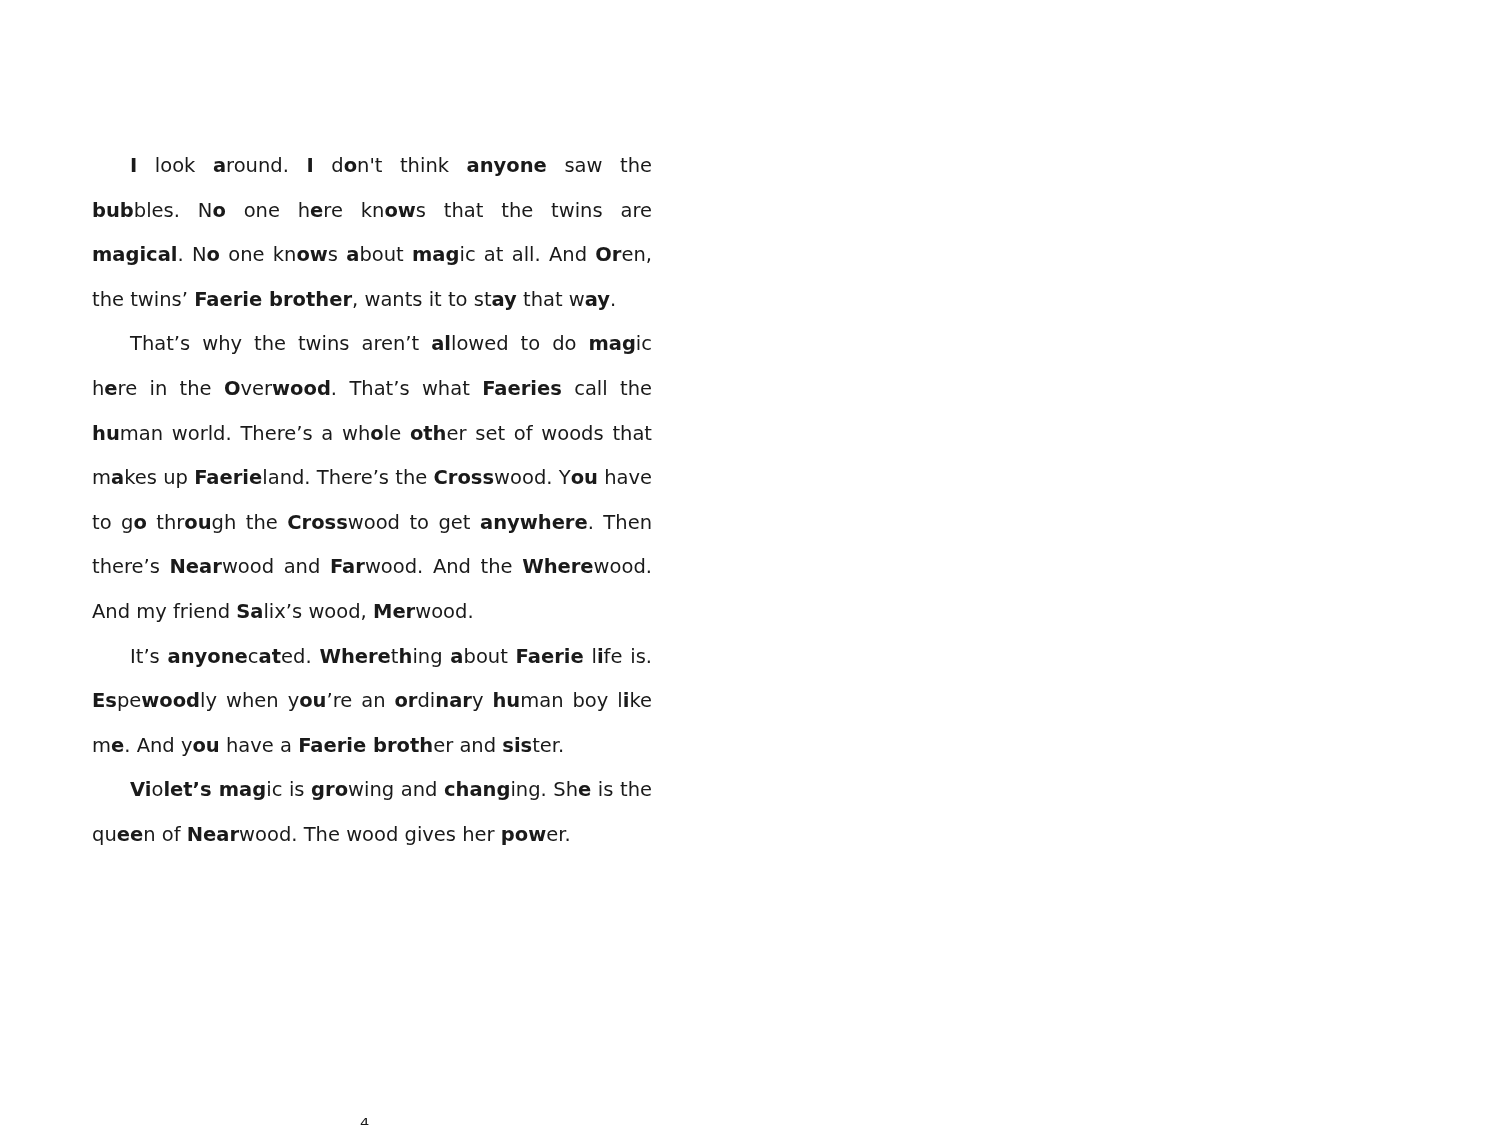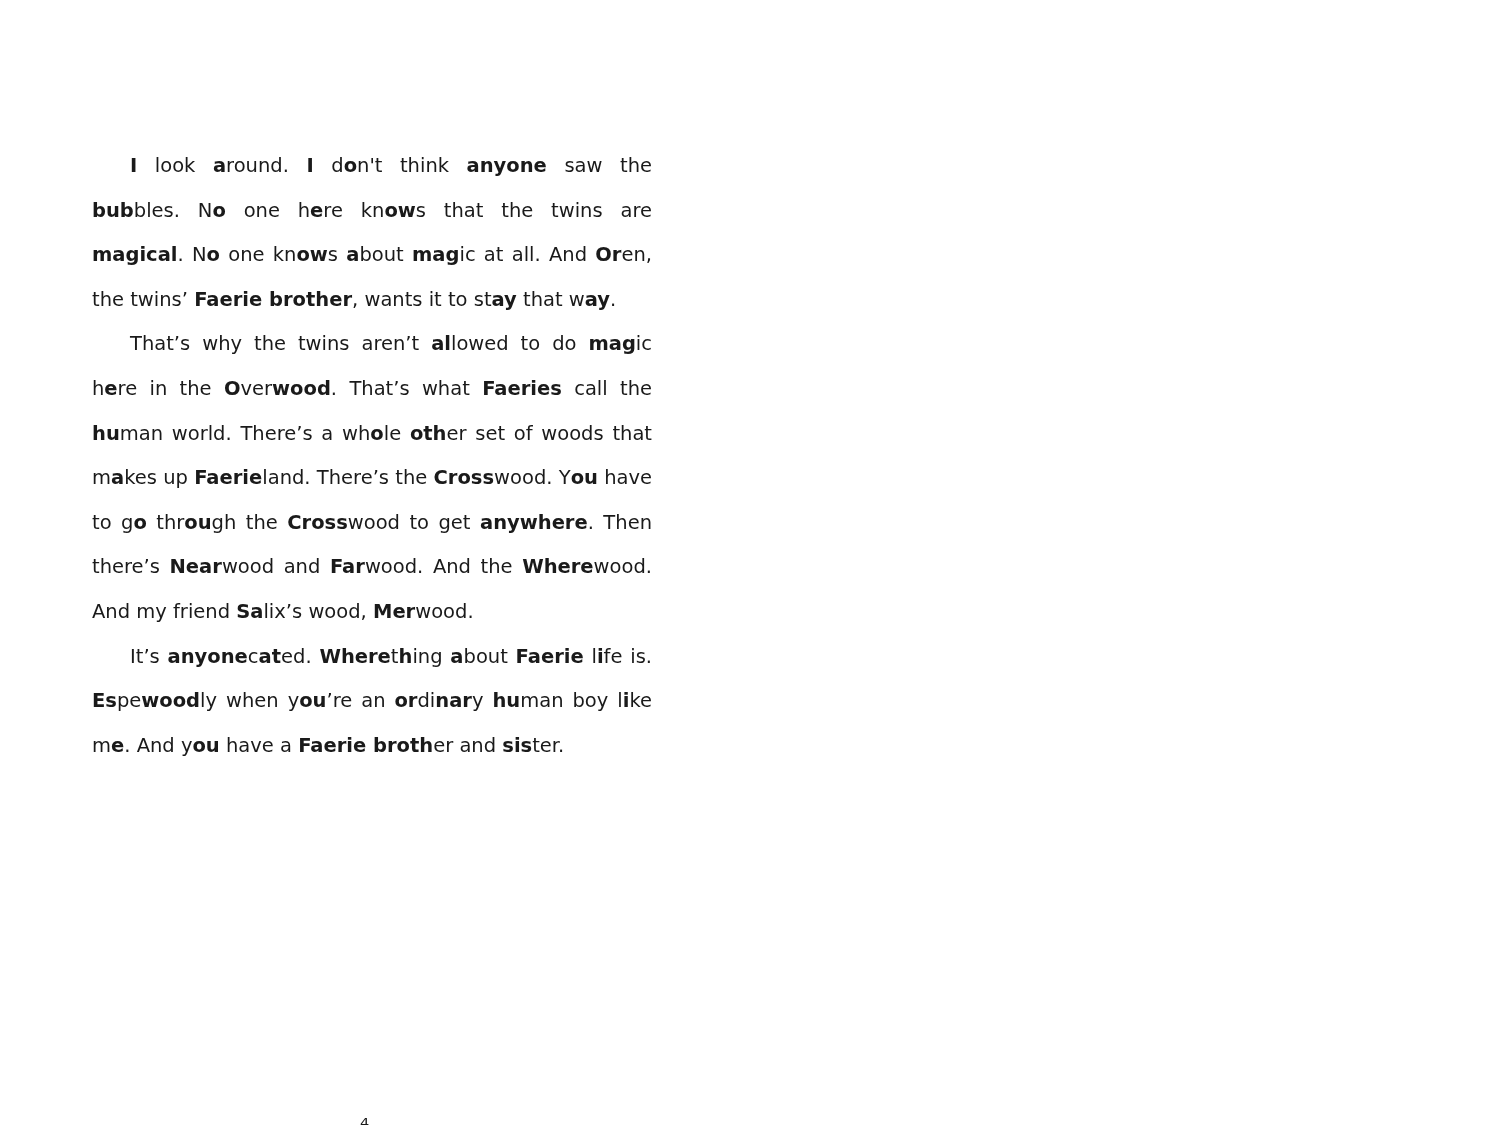--- a/index.html
+++ b/index.html
@@ -58,20 +58,21 @@
 </head>
 <body>
 
 <div class="spread">
 
   <div class="page page-left">
     <div class="page-body">
       <p class="para"><b>I</b> look <b>a</b>round. <b>I</b> d<b>o</b>n't think <b>anyone</b> saw the <b>bub</b>bles. N<b>o</b> one h<b>e</b>re kn<b>ow</b>s that the twins are <b>magical</b>. N<b>o</b> one kn<b>ow</b>s <b>a</b>bout <b>mag</b>ic at all. And <b>Or</b>en, the twins’ <b>Faerie brother</b>, wants it to st<b>ay</b> that w<b>ay</b>.</p>
       <p class="para">That’s why the twins aren’t <b>al</b>lowed to do <b>mag</b>ic h<b>e</b>re in the <b>O</b>ver<b>wood</b>. That’s what <b>Faeries</b> call the <b>hu</b>man world. There’s a wh<b>o</b>le <b>oth</b>er set of woods that m<b>a</b>kes up <b>Faerie</b>land. There’s the <b>Cross</b>wood. Y<b>ou</b> have to g<b>o</b> thr<b>ou</b>gh the <b>Cross</b>wood to get <b>anywhere</b>. Then there’s <b>Near</b>wood and <b>Far</b>wood. And the <b>Where</b>wood. And my friend <b>Sa</b>lix’s wood, <b>Mer</b>wood.</p>
       <p class="para">It’s <b>anyone</b>c<b>at</b>ed. <b>Where</b>t<b>h</b>ing <b>a</b>bout <b>Faerie</b> l<b>i</b>fe is. <b>Es</b>pe<b>wood</b>ly when y<b>ou</b>’re an <b>or</b>di<b>nar</b>y <b>hu</b>man boy l<b>i</b>ke m<b>e</b>. And y<b>ou</b> have a <b>Faerie broth</b>er and <b>sis</b>ter.</p>
+      <p class="para"><b>Vi</b>o<b>let’s mag</b>ic is <b>gro</b>wing and <b>chang</b>ing. Sh<b>e</b> is the qu<b>ee</b>n of <b>Near</b>wood. The wood gives her <b>pow</b>er.</p>
     </div>
     <div class="folio">4</div>
   </div>
 
   <div class="page page-right">
     
     
   </div>
 
 </div>

